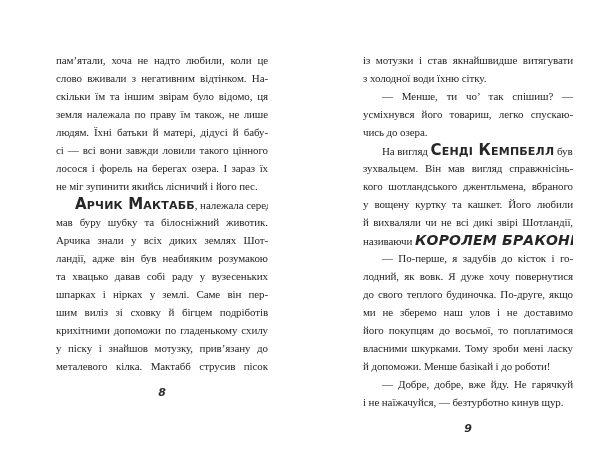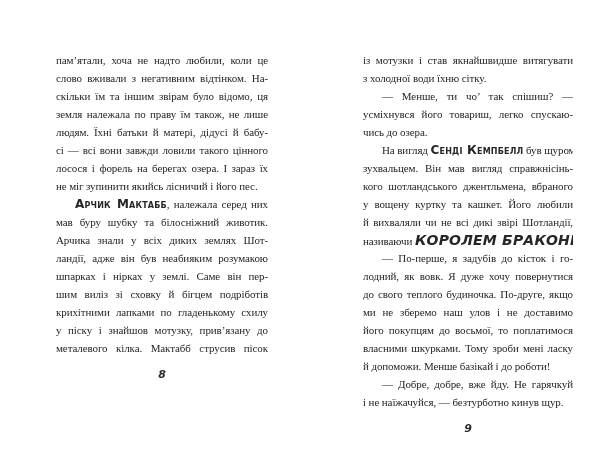--- a/index.html
+++ b/index.html
@@ -22,21 +22,21 @@
     text-align-last:justify;
     white-space:nowrap;
     overflow:hidden;
   }
   .line.short { text-align-last:left; }
   .line.indent { padding-left:19px; }
   .char-name {
     font-family:"DejaVu Sans", sans-serif;
     font-weight:700;
     font-variant:small-caps;
-    font-size:12px;
+    font-size:15px;
     letter-spacing:0.2px;
     margin-top:12px;
   }
   .caps-name {
     font-family:"DejaVu Sans", sans-serif;
     font-weight:700;
     font-style:italic;
     font-size:14px;
     letter-spacing:0.2px;
   }
@@ -61,23 +61,24 @@
     <div class="line">скільки їм та іншим звірам було відомо, ця</div>
     <div class="line">земля належала по праву їм також, не лише</div>
     <div class="line">людям. Їхні батьки й матері, дідусі й бабу-</div>
     <div class="line">сі — всі вони завжди ловили такого цінного</div>
     <div class="line">лосося і форель на берегах озера. І зараз їх</div>
     <div class="line short">не міг зупинити якийсь лісничий і його пес.</div>
     <div class="line indent"><span></span><span class="char-name">Арчик Мактабб</span><span>, належала серед них</span></div>
     <div class="line">мав буру шубку та білосніжний животик.</div>
     <div class="line">Арчика знали у всіх диких землях Шот-</div>
     <div class="line">ландії, адже він був неабияким розумакою</div>
+    <div class="line">та хвацько давав собі раду у вузесеньких</div>
     <div class="line">шпарках і нірках у землі. Саме він пер-</div>
     <div class="line">шим виліз зі сховку й бігцем подріботів</div>
-    <div class="line">крихітними лапками по гладенькому схилу</div>
+    <div class="line">крихітними допоможи по гладенькому схилу</div>
     <div class="line">у піску і знайшов мотузку, прив’язану до</div>
     <div class="line">металевого кілка. Мактабб струсив пісок</div>
     <div class="page-num">8</div>
   </div>
 
   <div class="page page-right">
     <div class="line">із мотузки і став якнайшвидше витягувати</div>
     <div class="line short">з холодної води їхню сітку.</div>
     <div class="line indent">— Менше, ти чо’ так спішиш? —</div>
     <div class="line">усміхнувся його товариш, легко спускаю-</div>

